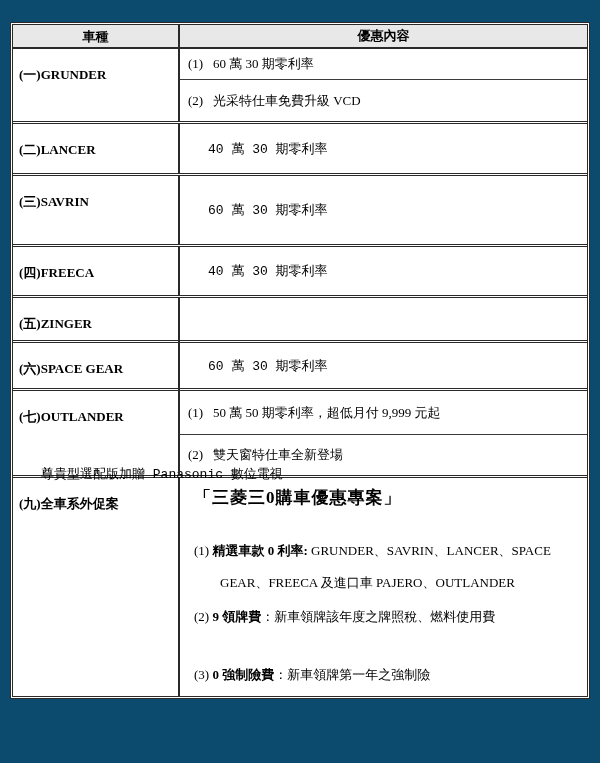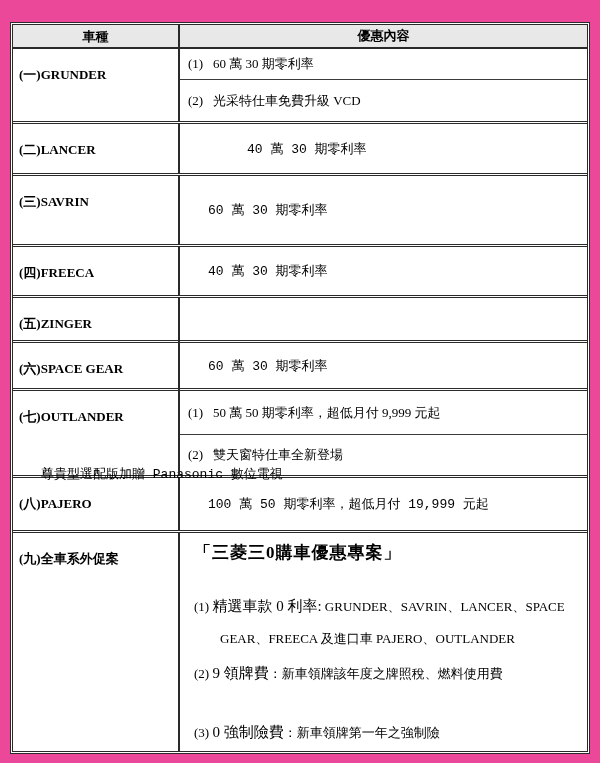--- a/index.html
+++ b/index.html
@@ -1,17 +1,17 @@
 <!DOCTYPE html>
 <html><head>
 <meta charset="utf-8">
 <style>
   html,body{margin:0;padding:0;background:#ffffff;}
   .page{
-    position:relative;width:600px;height:763px;background:#ec4899;
+    position:relative;width:600px;height:763px;background:#0c4a6e;
     font-family:"Liberation Serif","DejaVu Serif",serif;color:#000;
     overflow:hidden;
   }
   .table{
     position:absolute;left:10px;top:22px;width:574px;
     border:3px double #2a2a2a;background:#fff;
   }
   .row{display:flex;align-items:stretch;}
   .hrow{background:#e8e8e8;height:22px;border-bottom:2px solid #2a2a2a;}
   .brow + .brow{border-top:3px double #2a2a2a;}
@@ -21,31 +21,31 @@
     font-weight:bold;font-size:13px;padding:17px 4px 0 6px;line-height:17px;
   }
   .content{flex:1 1 auto;display:flex;flex-direction:column;font-size:13px;}
   .hcell{display:flex;align-items:center;justify-content:center;
     font-weight:bold;font-size:13px;padding:0;}
   .hcell.model{border-right:2px solid #2a2a2a;}
   .content.center{justify-content:center;padding-left:28px;white-space:pre-wrap;font-family:Liberation Mono, monospace;}
   .subs{padding:0;}
   .sub{flex:1 1 auto;display:flex;align-items:center;padding-left:8px;white-space:pre-wrap;}
   .sub + .sub{border-top:1px solid #3a3a3a;}
-  .rh72{height:72px;} .rh49{height:49px;gap:39px;} .rh68{height:68px;} .rh48{height:48px;}
+  .rh72{height:72px;} .rh49{height:49px;} .rh68{height:68px;} .rh48{height:48px;}
   .rh42{height:42px;flex-direction:column;} .rh45{height:45px;justify-content:center;} .rh84{height:84px;} .rh52{height:52px;}
   .rh218{height:218px;}
   .s30{flex:0 0 30px;} .s41{flex:1 1 auto;} .s43{flex:0 0 43px;} .s40{flex:1 1 auto;}
   .special{padding:9px 8px 6px 14px;justify-content:flex-start;}
   .sp-title{font-weight:bold;font-size:17px;letter-spacing:1px;line-height:22px;}
   .sp-item{margin-top:26px;line-height:32px;font-size:13px;
     padding-left:26px;text-indent:-26px;white-space:pre-wrap;}
   .sp-item.i2{margin-top:2px;}
   .sp-item.i3{}
-  .sp-bold{font-weight:normal;font-size:15px;}
+  .sp-bold{font-weight:bold;font-size:13px;}
 </style>
 </head>
 <body>
 
 <div class="page">
   <div class="table">
 
     <div class="row hrow">
       <div class="cell model hcell">車種</div>
       <div class="cell content hcell">優惠內容</div>
@@ -85,24 +85,20 @@
     </div>
 
     <div class="row brow rh84">
       <div class="cell model">(七)OUTLANDER</div>
       <div class="cell content subs">
         <div class="sub s43">(1)   50 萬 50 期零利率，超低月付 9,999 元起</div>
         <div class="sub s40">(2)   雙天窗特仕車全新登場</div>
       </div>
     </div>
 
-    <div class="row brow rh52">
-      <div class="cell model">(八)PAJERO</div>
-      <div class="cell content center">100 萬 50 期零利率，超低月付 19,999 元起</div>
-    </div>
 
     <div class="row brow rh218">
       <div class="cell model">(九)全車系外促案</div>
       <div class="cell content special">
         <div class="sp-title">「三菱三0購車優惠專案」</div>
         <div class="sp-item i1"><span class="sp-num">(1) </span><span class="sp-bold">精選車款 0 利率:</span><span class="sp-rest"> GRUNDER、SAVRIN、LANCER、SPACE GEAR、FREECA 及進口車 PAJERO、OUTLANDER</span></div>
         <div class="sp-item i2"><span class="sp-num">(2) </span><span class="sp-bold">9 領牌費</span><span class="sp-rest">：新車領牌該年度之牌照稅、燃料使用費</span></div>
         <div class="sp-item i3"><span class="sp-num">(3) </span><span class="sp-bold">0 強制險費</span><span class="sp-rest">：新車領牌第一年之強制險</span></div>
       </div>
     </div>

